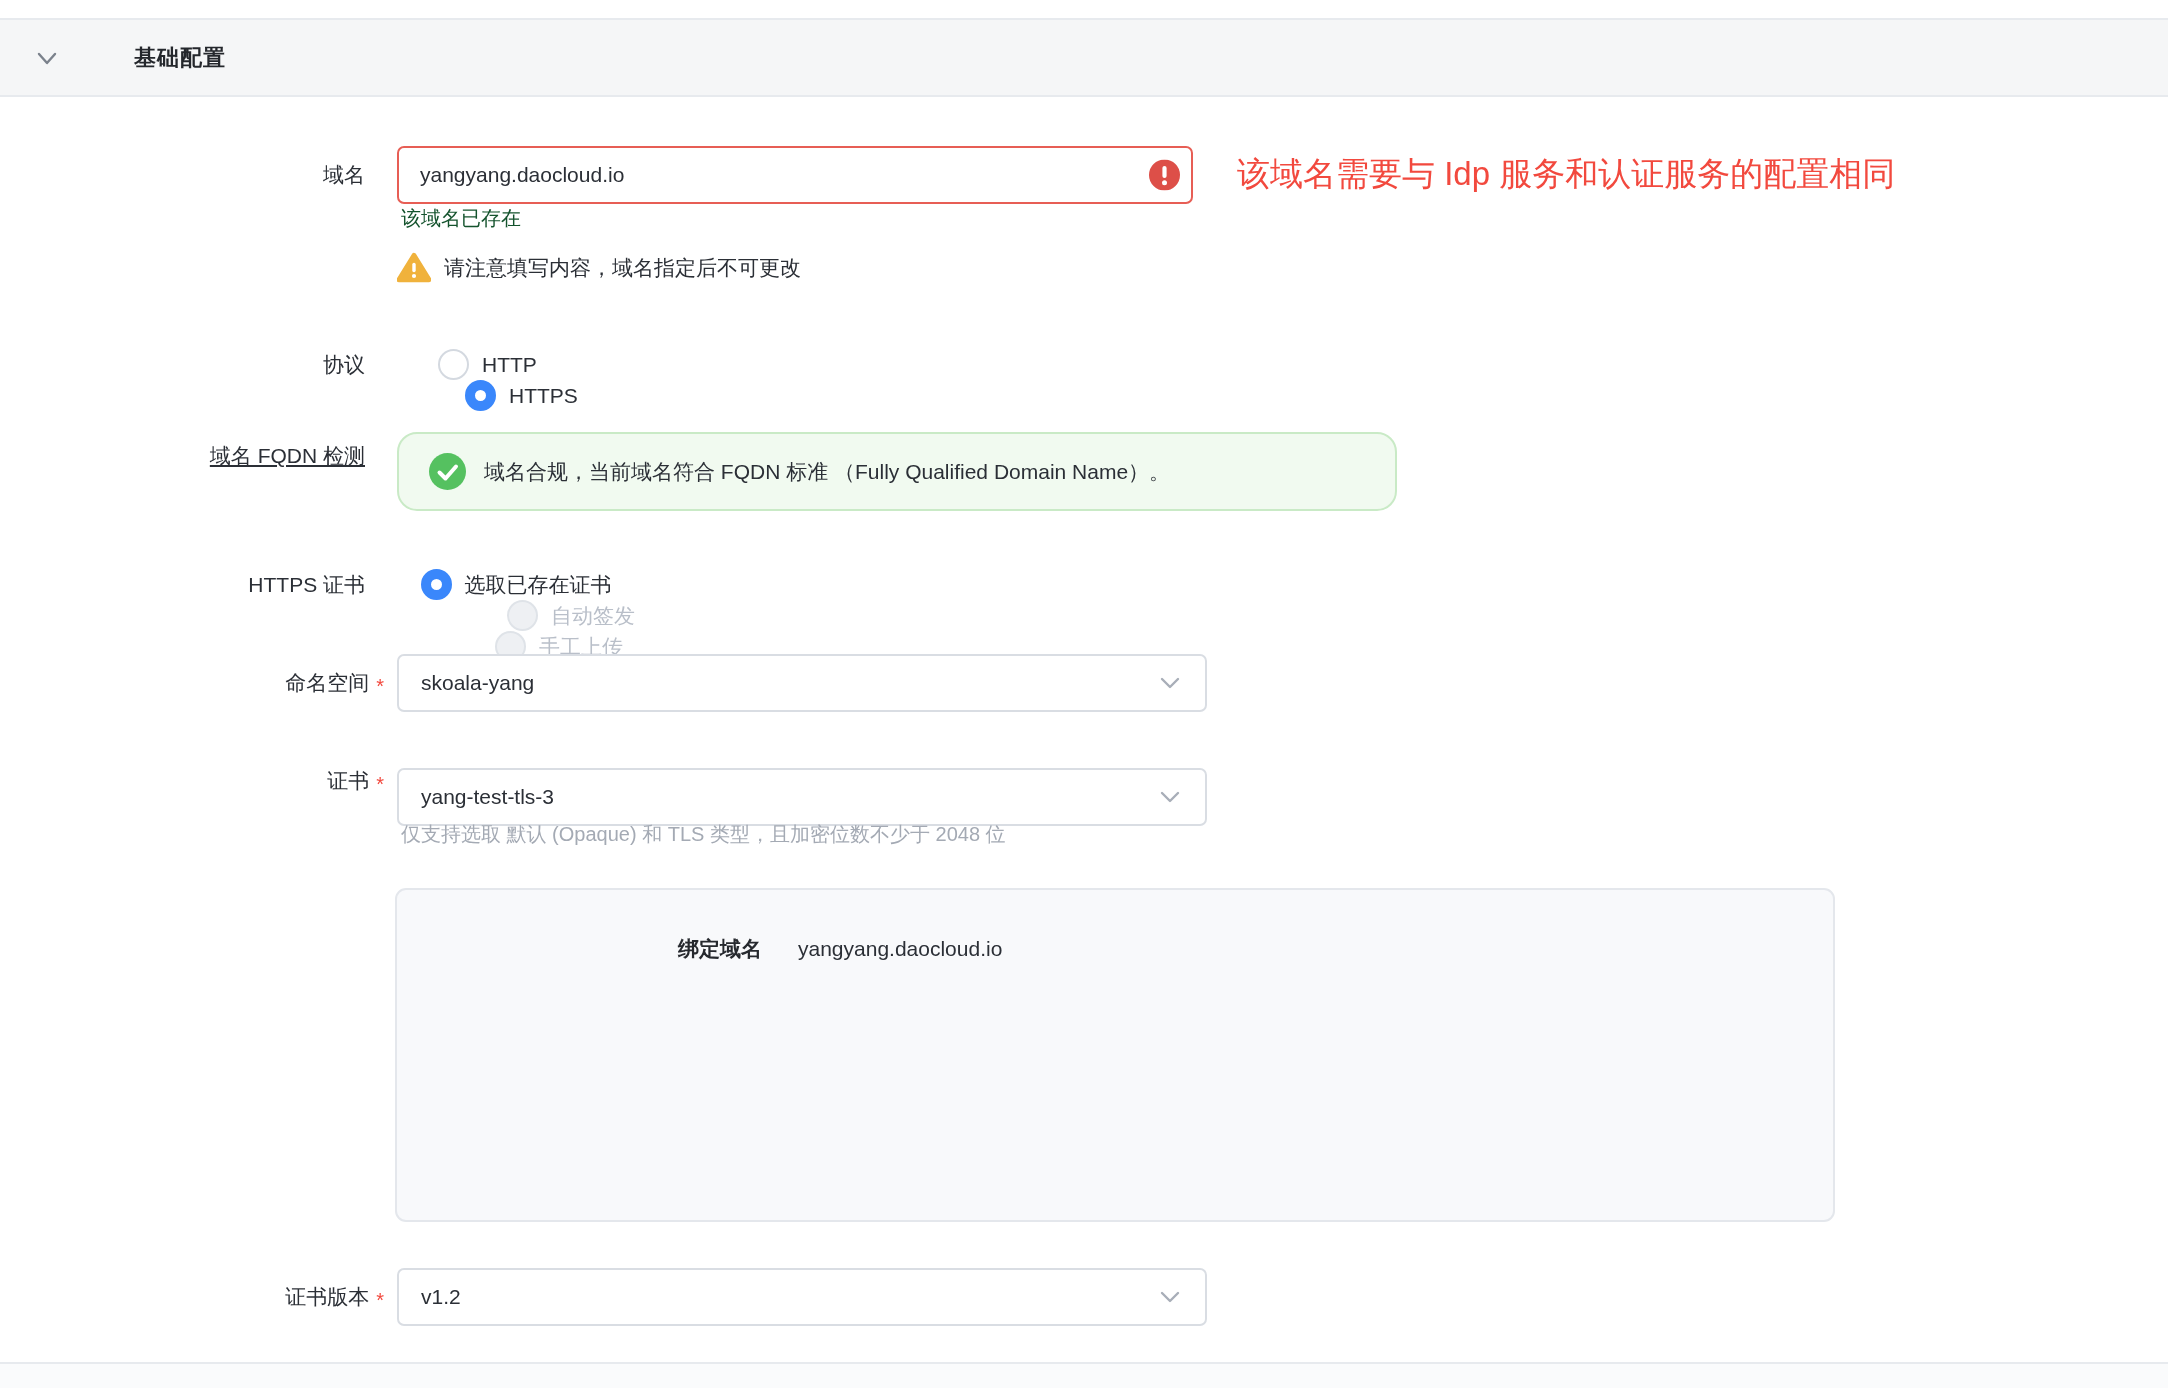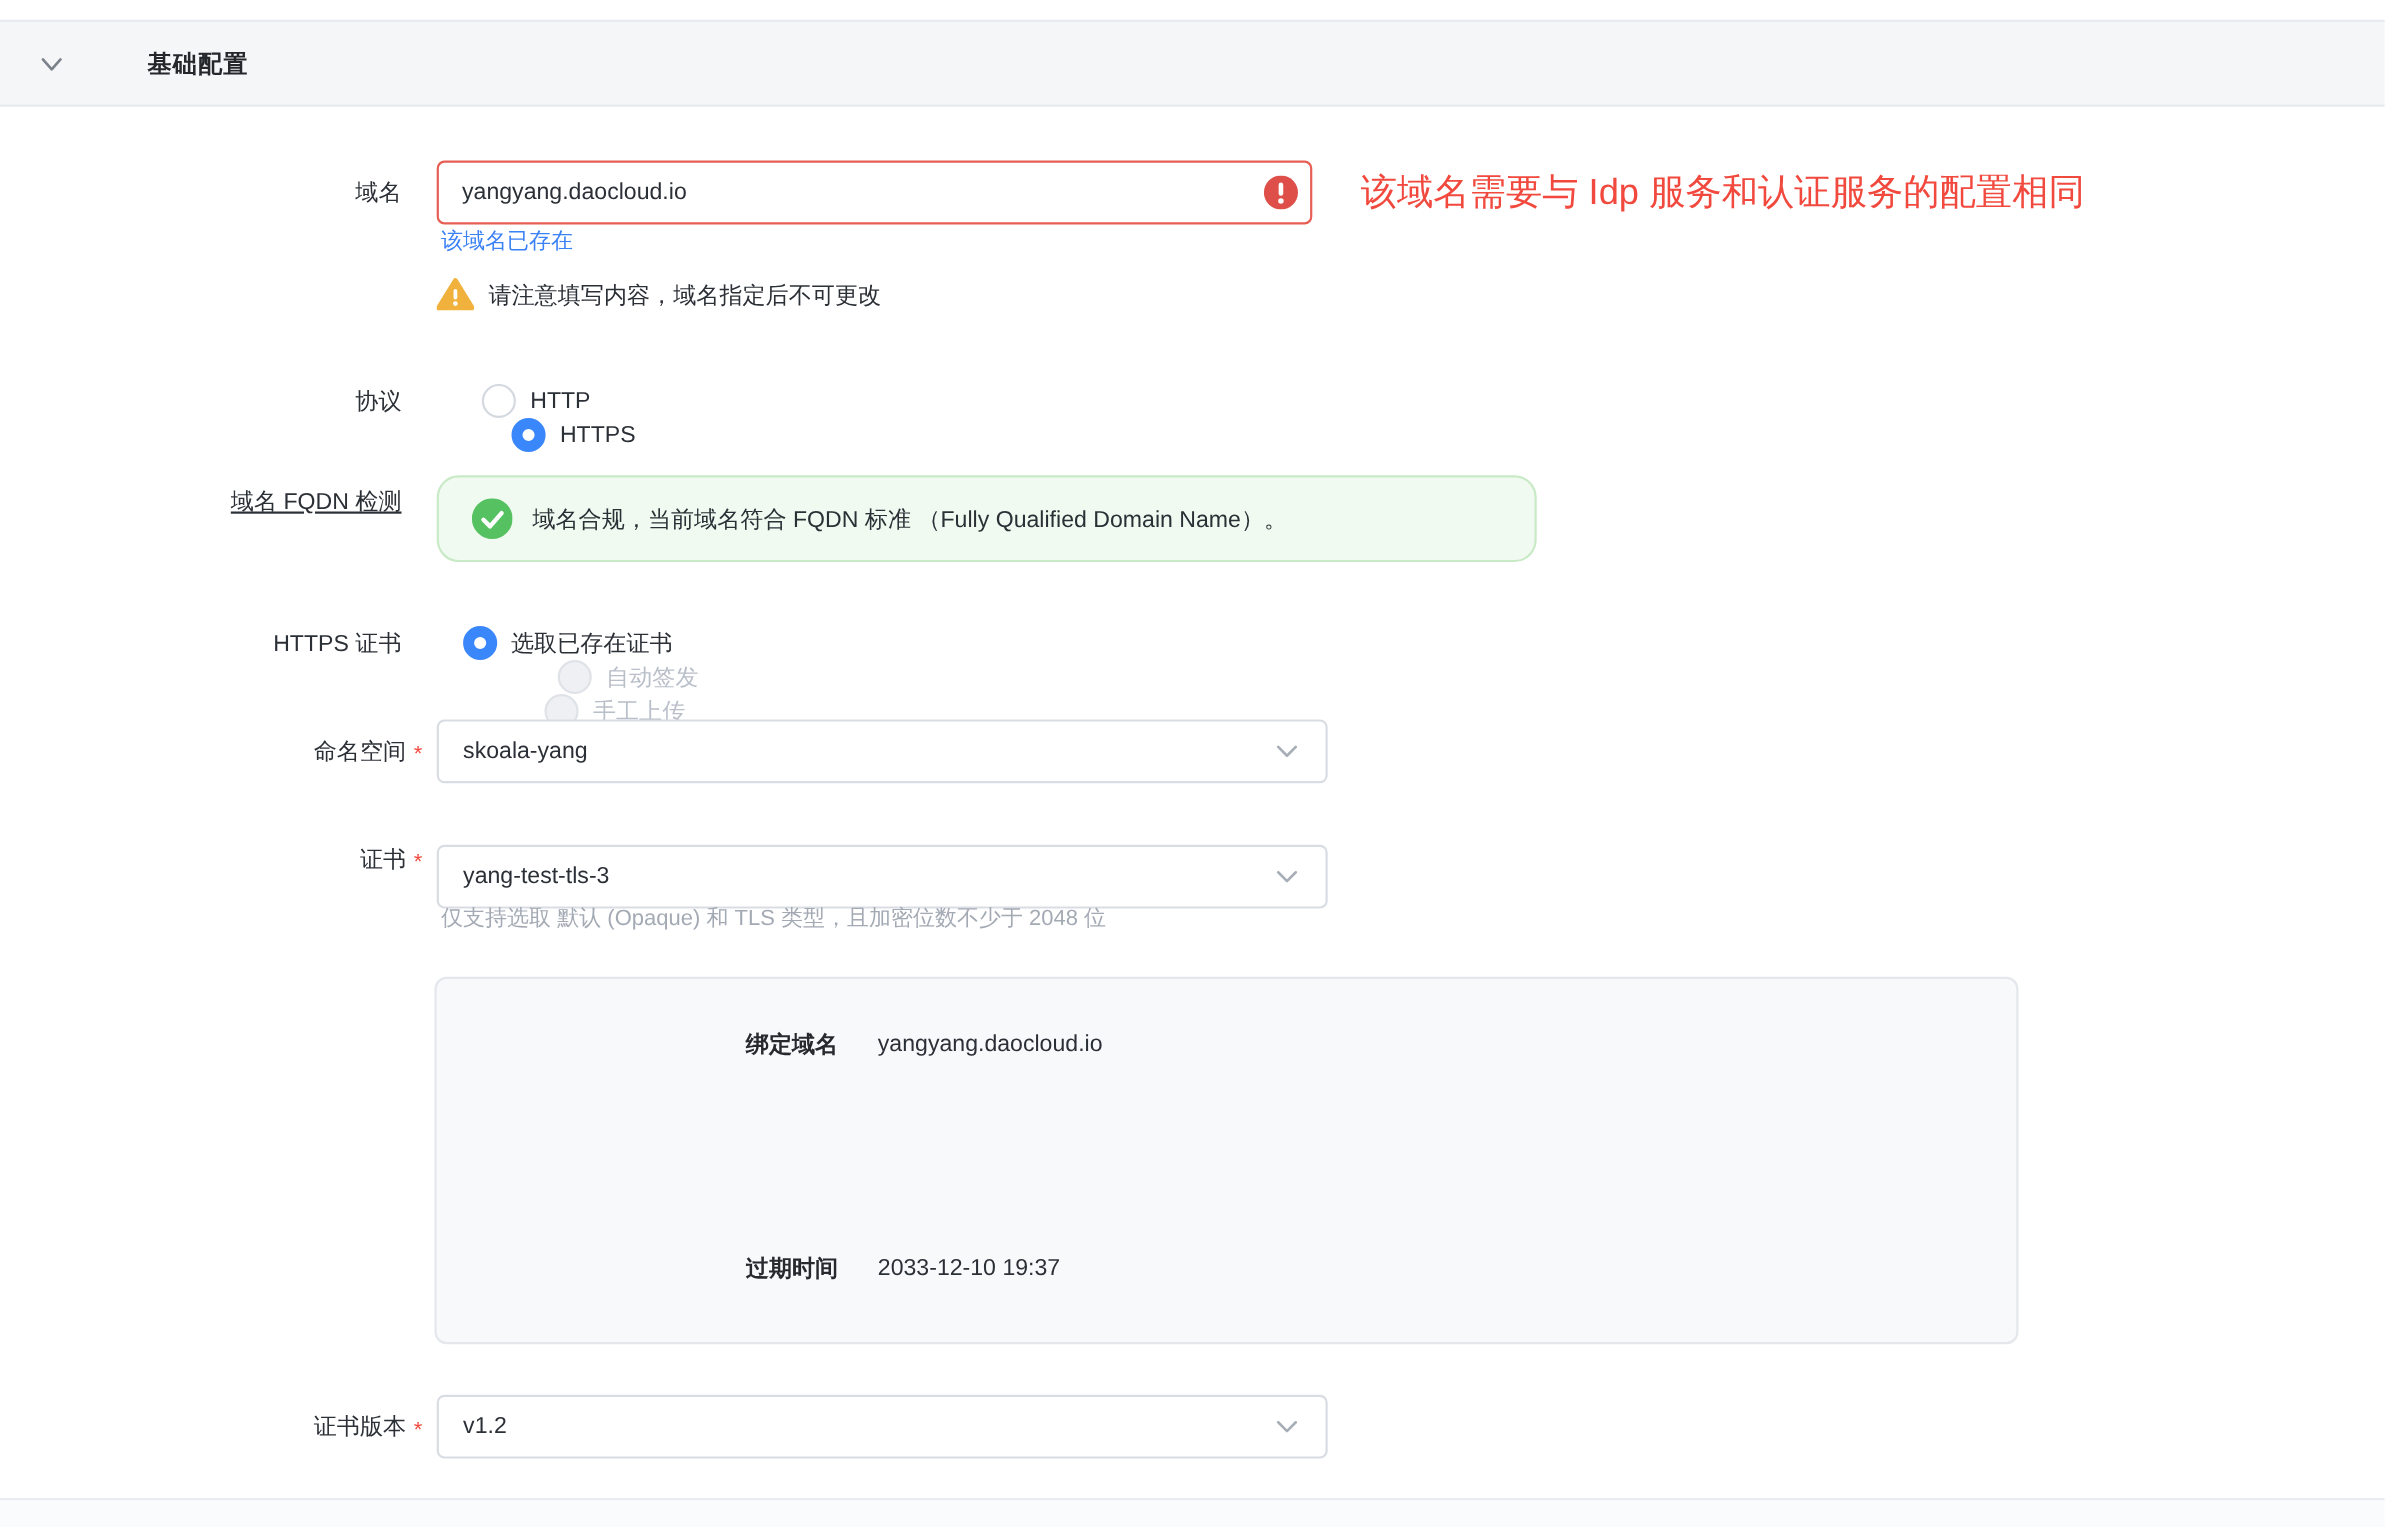--- a/index.html
+++ b/index.html
@@ -21,21 +21,21 @@
   .star { color:#f2493e; font-size:20px; line-height:20px; margin-top:5px; }
 
   
   .inp-wrap { position:absolute; left:397px; top:146px; width:796px; height:58px; }
   .inp { width:100%; height:100%; border:2px solid #e75e55; border-radius:7px; padding:0 62px 0 21px;
     font-size:21px; color:#2b2f36; font-family:inherit; outline:none; background:#fff; }
   .err-ic { position:absolute; right:13px; top:50%; transform:translateY(-50%); width:31px; height:31px; }
 
   .annot { position:absolute; left:1237px; top:144px; height:60px; display:flex; align-items:center;
     font-size:33px; font-weight:500; color:#f2493e; white-space:nowrap; }
-  .errtxt { position:absolute; left:401px; top:205px; font-size:20px; color:#3b82f6; }
+  .errtxt { position:absolute; left:401px; top:205px; font-size:20px; color:#14532d; }
 
   .warnrow { position:absolute; left:397px; top:252px; display:flex; align-items:center; gap:13px; }
   .warnrow .wtxt { font-size:21px; color:#2b2f36; }
 
   
   .radio-row { position:absolute; display:flex; align-items:center;flex-direction:column; }
   .radio-opt { display:flex; align-items:center; cursor:pointer; }
   .radio-opt.disabled { cursor:not-allowed; }
   .rc { width:31px; height:31px; border-radius:50%; background:#fff; border:2px solid #d4d9e0; flex:none; }
   .rc.on { border:10px solid #3a87fb; }
@@ -158,24 +158,20 @@
       <polyline points="3,3 11,11 19,3" fill="none" stroke="#a8aeb8" stroke-width="2.4" stroke-linecap="round" stroke-linejoin="round"></polyline>
     </svg>
   </div>
   <div class="hint">仅支持选取 默认 (Opaque) 和 TLS 类型，且加密位数不少于 2048 位</div>
 
   <div class="detail-box">
     <div class="detail-row" style="top:42px;">
       <span class="dlabel">绑定域名</span>
       <span class="dvalue">yangyang.daocloud.io</span>
     </div>
-    <div class="detail-row" style="top:246px;">
-      <span class="dlabel">过期时间</span>
-      <span class="dvalue">2033-12-10 19:37</span>
-    </div>
   </div>
 
   <div class="flabel req" style="top:1268px; height:58px;">
     <span>证书版本</span>
     <span class="star">*</span>
   </div>
   <div class="sel" style="top:1268px;">
     <span>v1.2</span>
     <svg class="chev" width="22" height="14" viewBox="0 0 22 14">
       <polyline points="3,3 11,11 19,3" fill="none" stroke="#a8aeb8" stroke-width="2.4" stroke-linecap="round" stroke-linejoin="round"></polyline>

